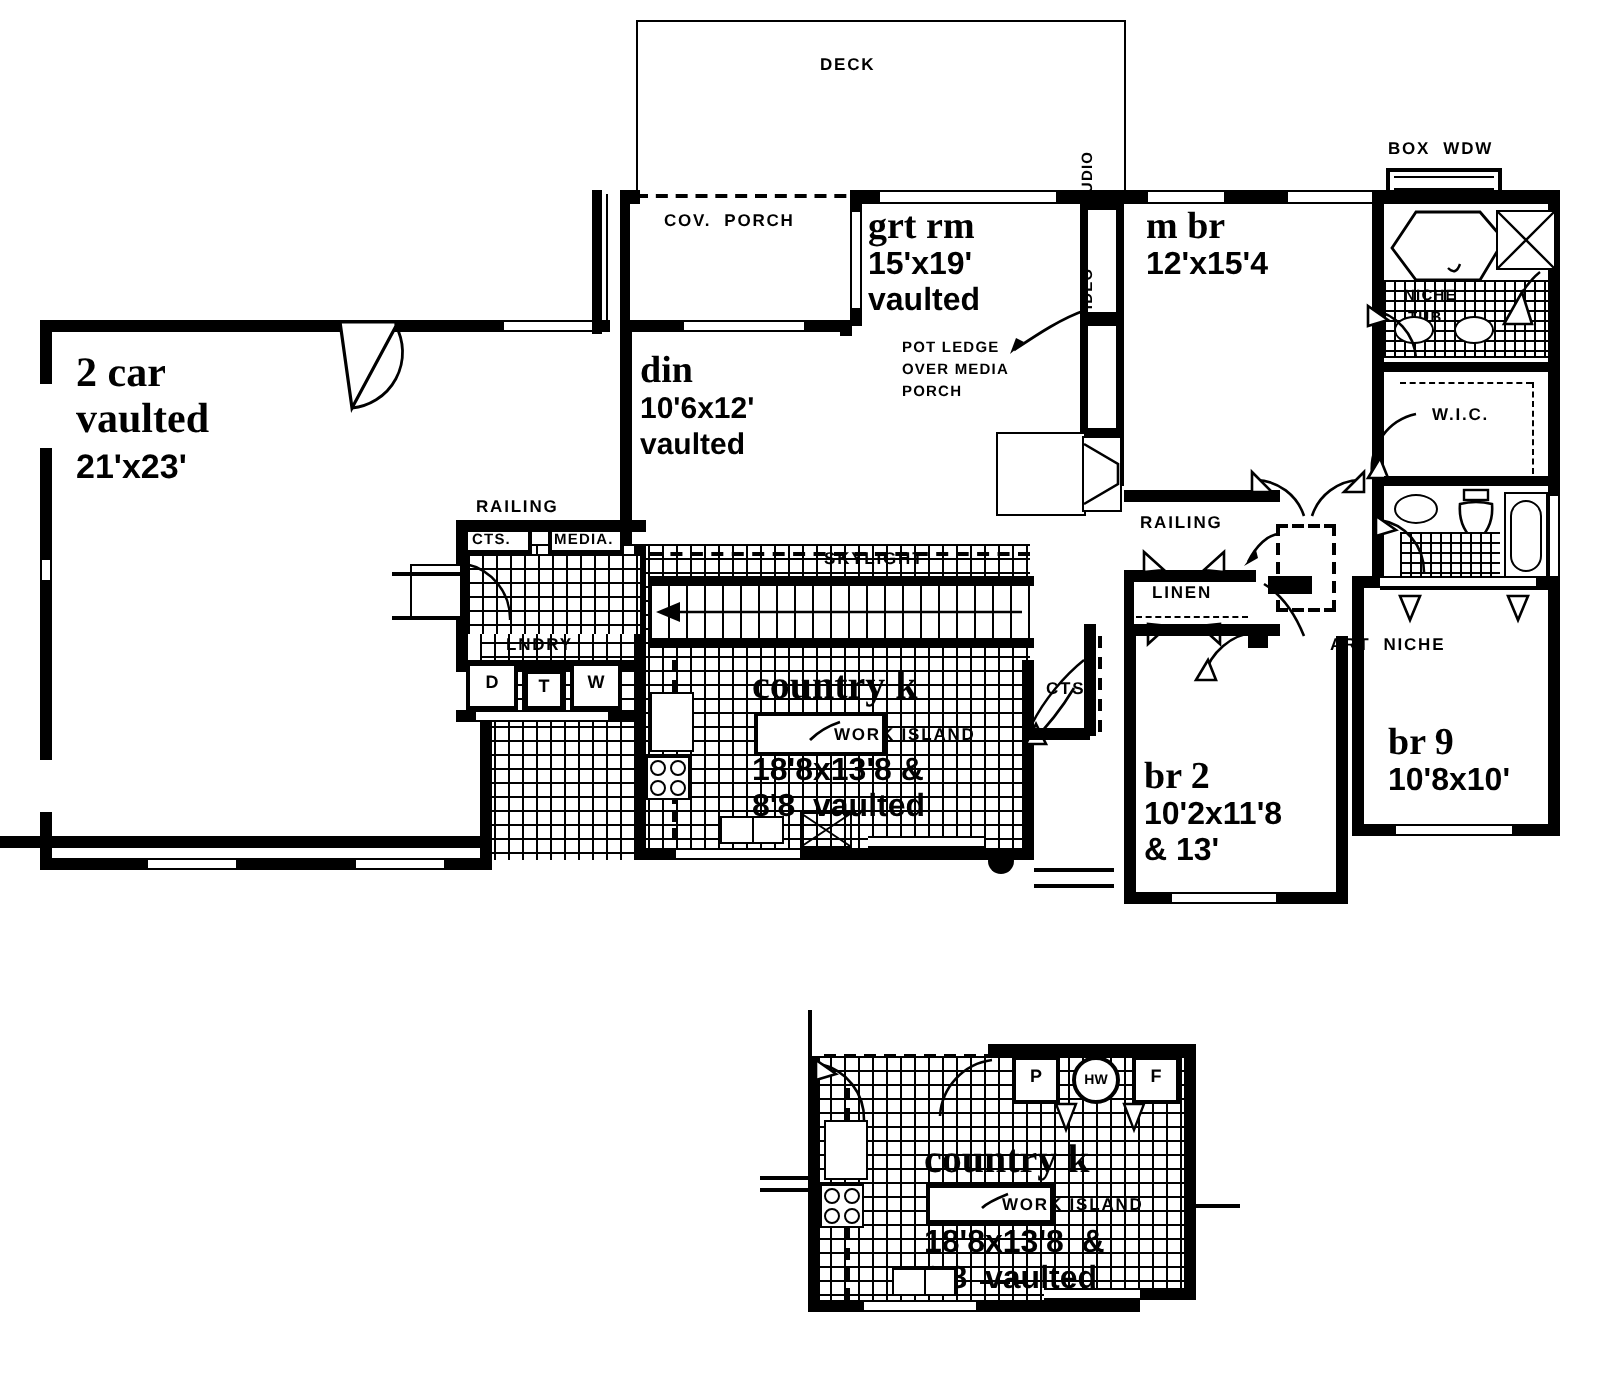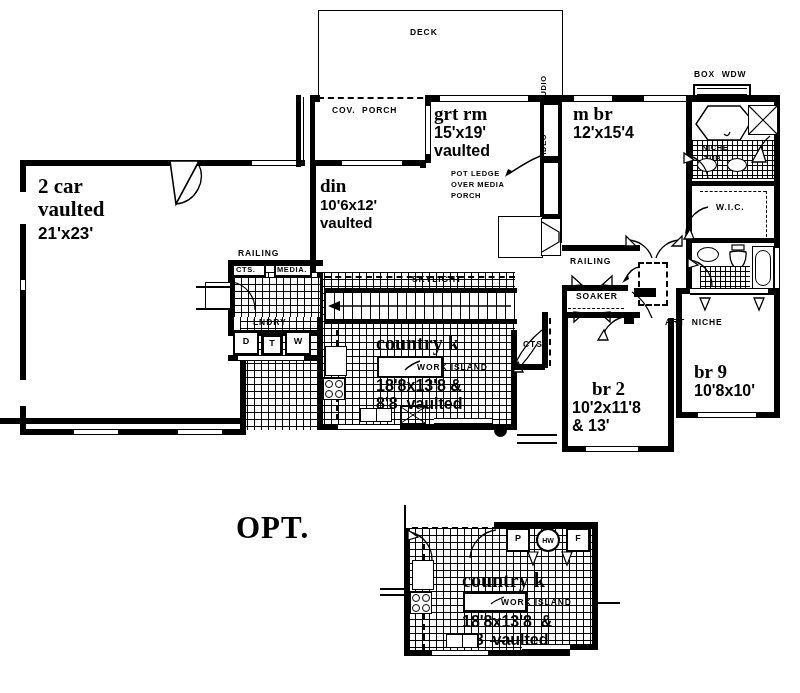--- a/index.html
+++ b/index.html
@@ -210,21 +210,21 @@
   <div class="lbl tiny" style="left:570px;top:257px;">RAILING</div>
   <div class="dashbox" style="left:638px;top:262px;width:30px;height:44px;"></div>
   <svg style="left:620px;top:265px;width:22px;height:20px;">
     <path d="M20,2 C14,2 8,8 4,16" fill="none" stroke="#000" stroke-width="1.3"></path>
     <path d="M2,18 L9,14 L8,10 Z" fill="#000"></path>
   </svg>
 
   <div class="w" style="left:562px;top:285px;width:66px;height:6px;"></div>
   <div class="w" style="left:562px;top:285px;width:5px;height:32px;"></div>
   <div class="w" style="left:562px;top:312px;width:66px;height:5px;"></div>
-  <div class="lbl tiny" style="left:576px;top:292px;">SOAKER</div>
+  <div class="lbl tiny" style="left:576px;top:292px;">LINEN</div>
   <div class="dash" style="left:568px;top:308px;width:56px;border-top-width:1.6px;"></div>
   <svg style="left:566px;top:276px;width:62px;height:48px;">
     <path d="M6,10 L6,0 L16,9 Z" fill="#fff" stroke="#000" stroke-width="1.3"></path>
     <path d="M46,10 L46,0 L36,9 Z" fill="#fff" stroke="#000" stroke-width="1.3"></path>
     <path d="M8,36 L8,46 L18,37 Z" fill="#fff" stroke="#000" stroke-width="1.3"></path>
     <path d="M44,36 L44,46 L34,37 Z" fill="#fff" stroke="#000" stroke-width="1.3"></path>
   </svg>
 
   <div class="w" style="left:624px;top:312px;width:6px;height:12px;"></div>
   <div class="w" style="left:624px;top:314px;width:10px;height:10px;"></div>
@@ -234,21 +234,21 @@
     <path d="M2,2 C12,8 18,18 22,28" fill="none" stroke="#000" stroke-width="1.3"></path>
   </svg>
   <div class="w" style="left:634px;top:288px;width:22px;height:9px;"></div>
 
   <div class="w" style="left:562px;top:312px;width:78px;height:6px;"></div>
   <div class="w" style="left:562px;top:312px;width:6px;height:140px;"></div>
   <div class="w" style="left:562px;top:446px;width:112px;height:6px;"></div>
   <div class="w" style="left:668px;top:318px;width:6px;height:134px;"></div>
   <div class="win" style="left:586px;top:446px;width:52px;height:6px;"></div>
 
-  <div class="lbl room" style="left:572px;top:379px;font-size:19px;margin-left:20px;">br 2</div>
+  <div class="lbl room" style="left:572px;top:379px;font-size:19px;">br 2</div>
   <div class="lbl dim" style="left:572px;top:400px;font-size:16px;">10'2x11'8</div>
   <div class="lbl dim" style="left:572px;top:418px;font-size:16px;">&amp; 13'</div>
 
   <svg style="left:594px;top:314px;width:36px;height:28px;">
     <path d="M34,2 A30,30 0 0 0 8,24" fill="none" stroke="#000" stroke-width="1.3"></path>
     <path d="M4,26 L14,26 L10,16 Z" fill="#fff" stroke="#000" stroke-width="1.3"></path>
   </svg>
 
   <div class="w" style="left:676px;top:288px;width:104px;height:6px;"></div>
   <div class="w" style="left:676px;top:294px;width:6px;height:124px;"></div>
@@ -352,21 +352,20 @@
   <div class="box" style="left:262px;top:335px;width:20px;height:20px;"></div>
   <div class="lbl appl" style="left:262px;top:339px;width:20px;">T</div>
   <div class="box" style="left:285px;top:331px;width:26px;height:24px;"></div>
   <div class="lbl appl" style="left:285px;top:337px;width:26px;">W</div>
   <div class="w" style="left:228px;top:355px;width:92px;height:6px;"></div>
   <div class="win" style="left:238px;top:355px;width:66px;height:6px;"></div>
 
   <div class="w" style="left:240px;top:361px;width:6px;height:74px;"></div>
   <div class="w" style="left:0px;top:418px;width:246px;height:6px;"></div>
 
-  <div class="lbl opt" style="left:236px;top:512px;">OPT.</div>
 
   <div class="tile" style="left:408px;top:528px;width:190px;height:122px;"></div>
 
   <div class="w" style="left:404px;top:528px;width:6px;height:128px;"></div>
   <div class="w" style="left:404px;top:650px;width:166px;height:6px;"></div>
   <div class="w" style="left:494px;top:522px;width:104px;height:6px;"></div>
   <div class="w" style="left:592px;top:522px;width:6px;height:122px;"></div>
   <div class="w" style="left:570px;top:644px;width:28px;height:6px;"></div>
   <div class="thin" style="left:404px;top:505px;width:2px;height:24px;"></div>
   <div class="dash" style="left:412px;top:527px;width:86px;"></div>

